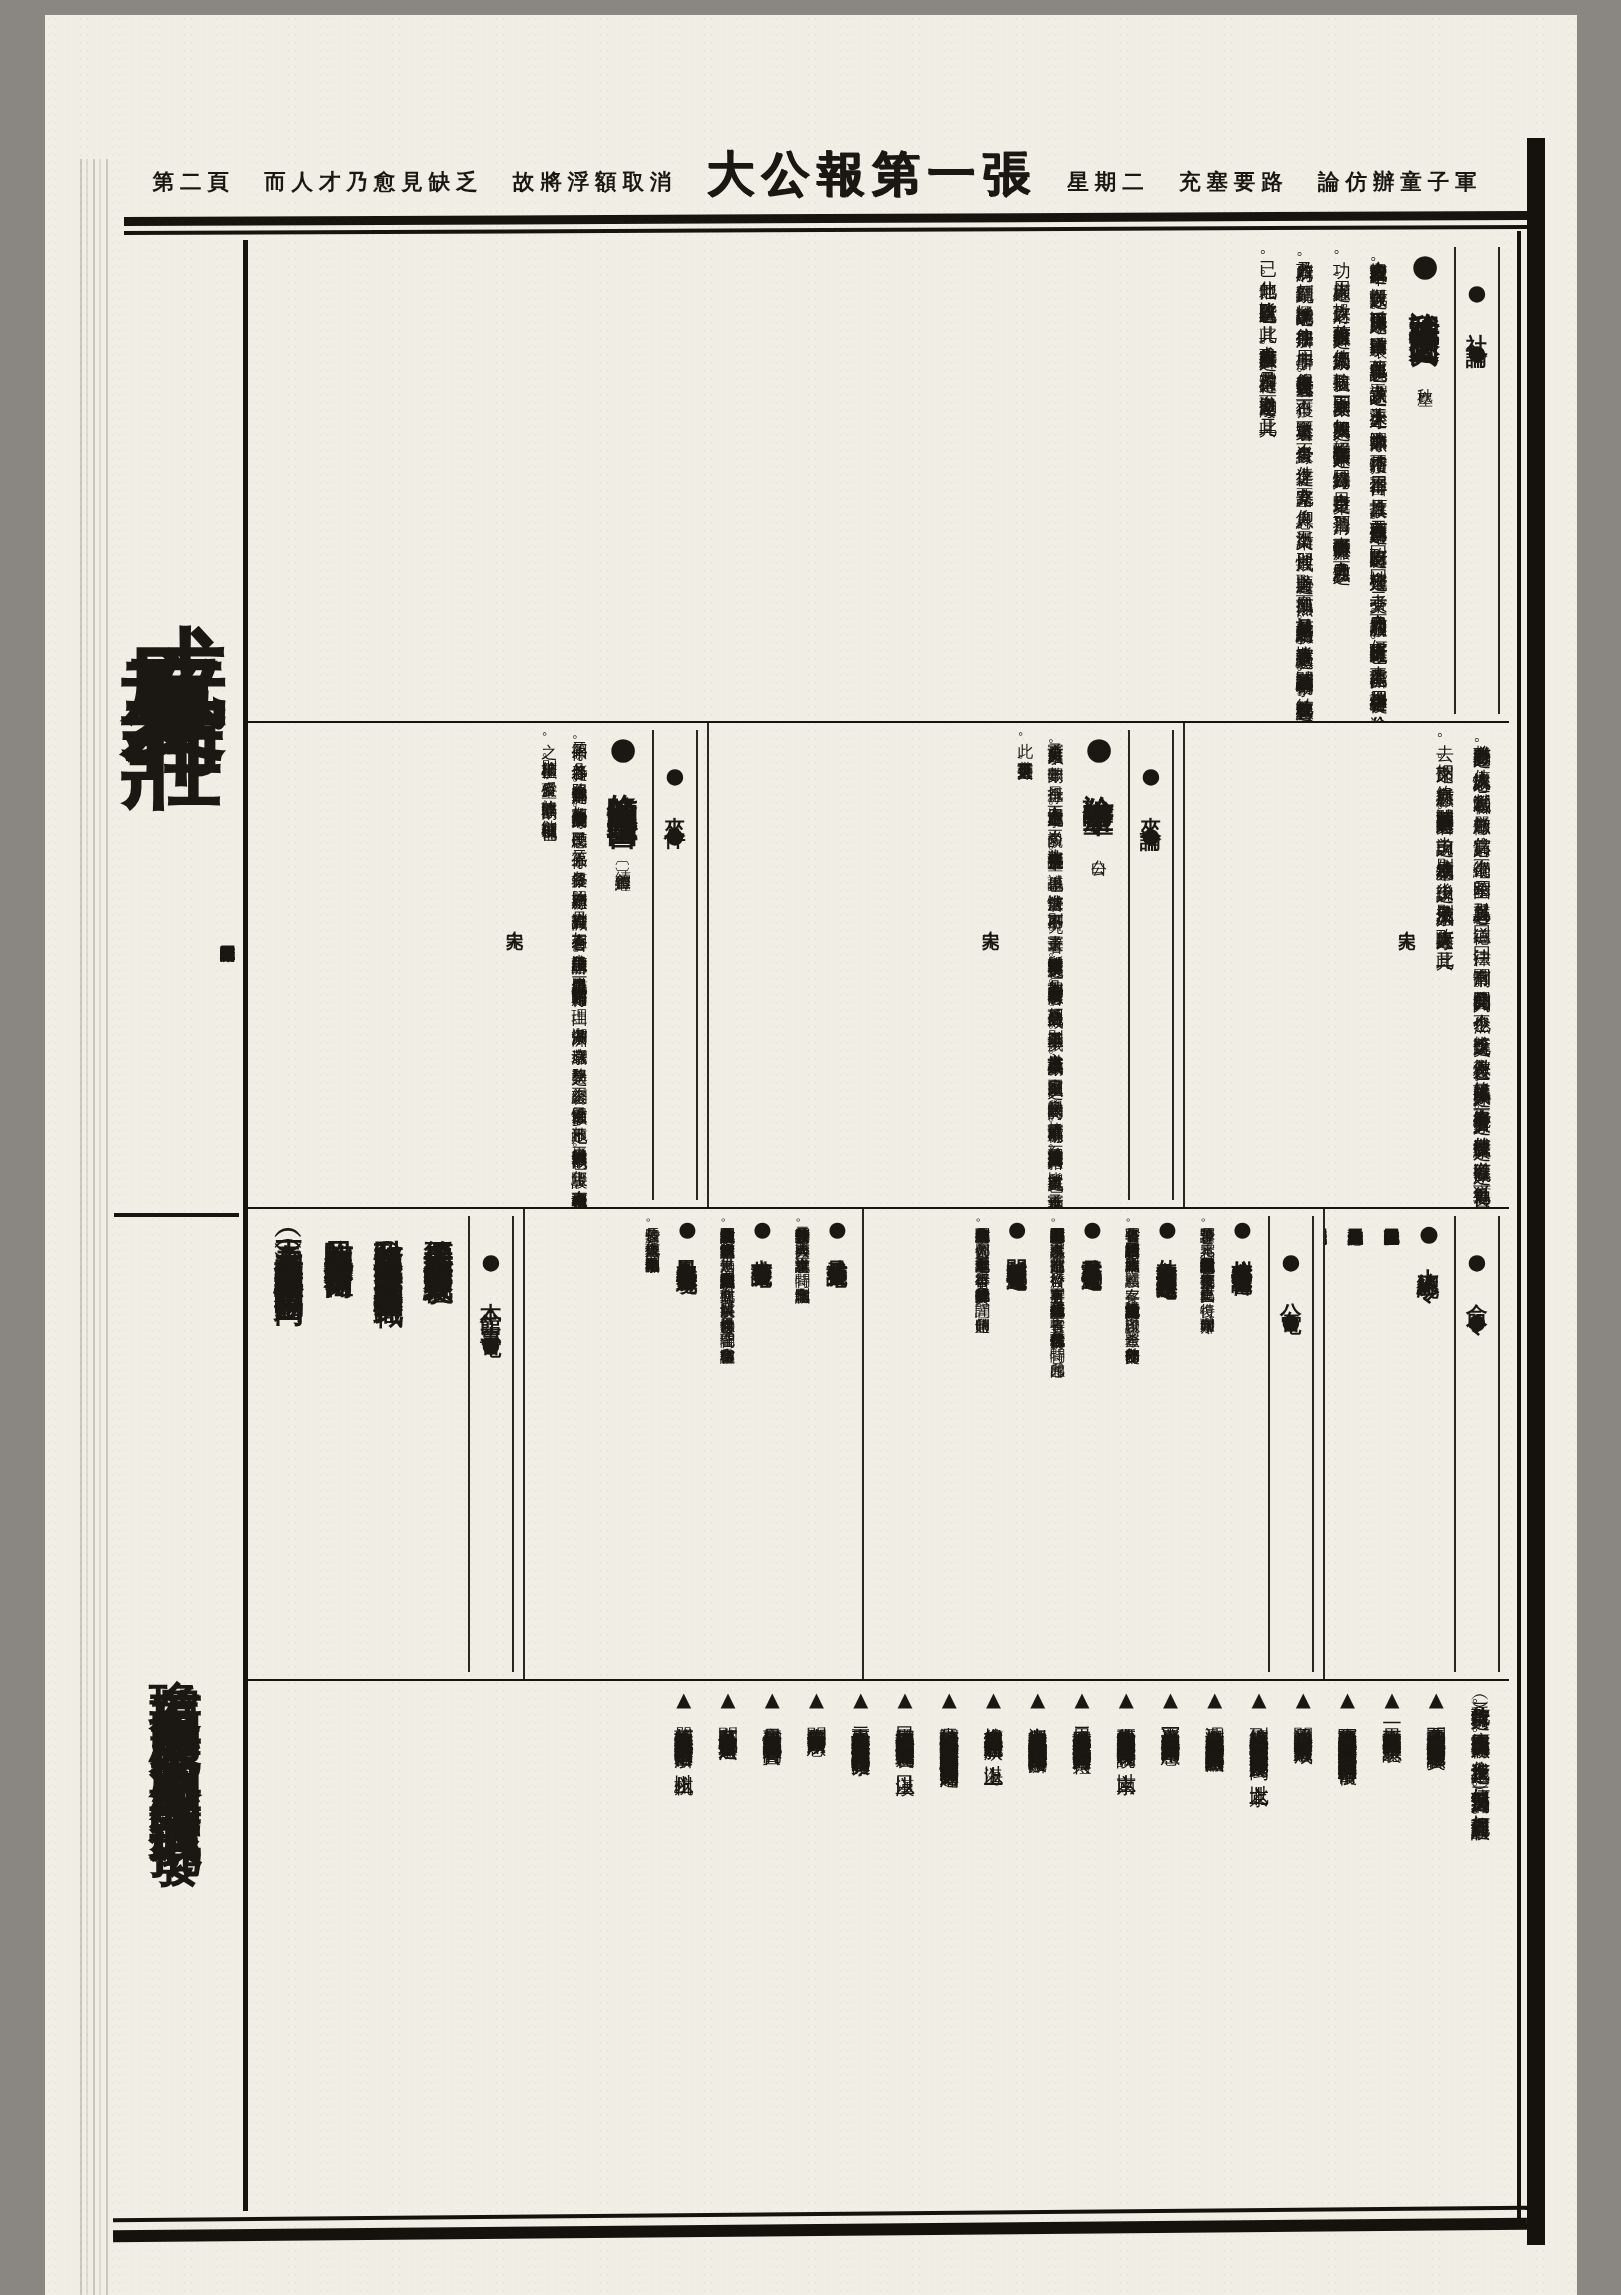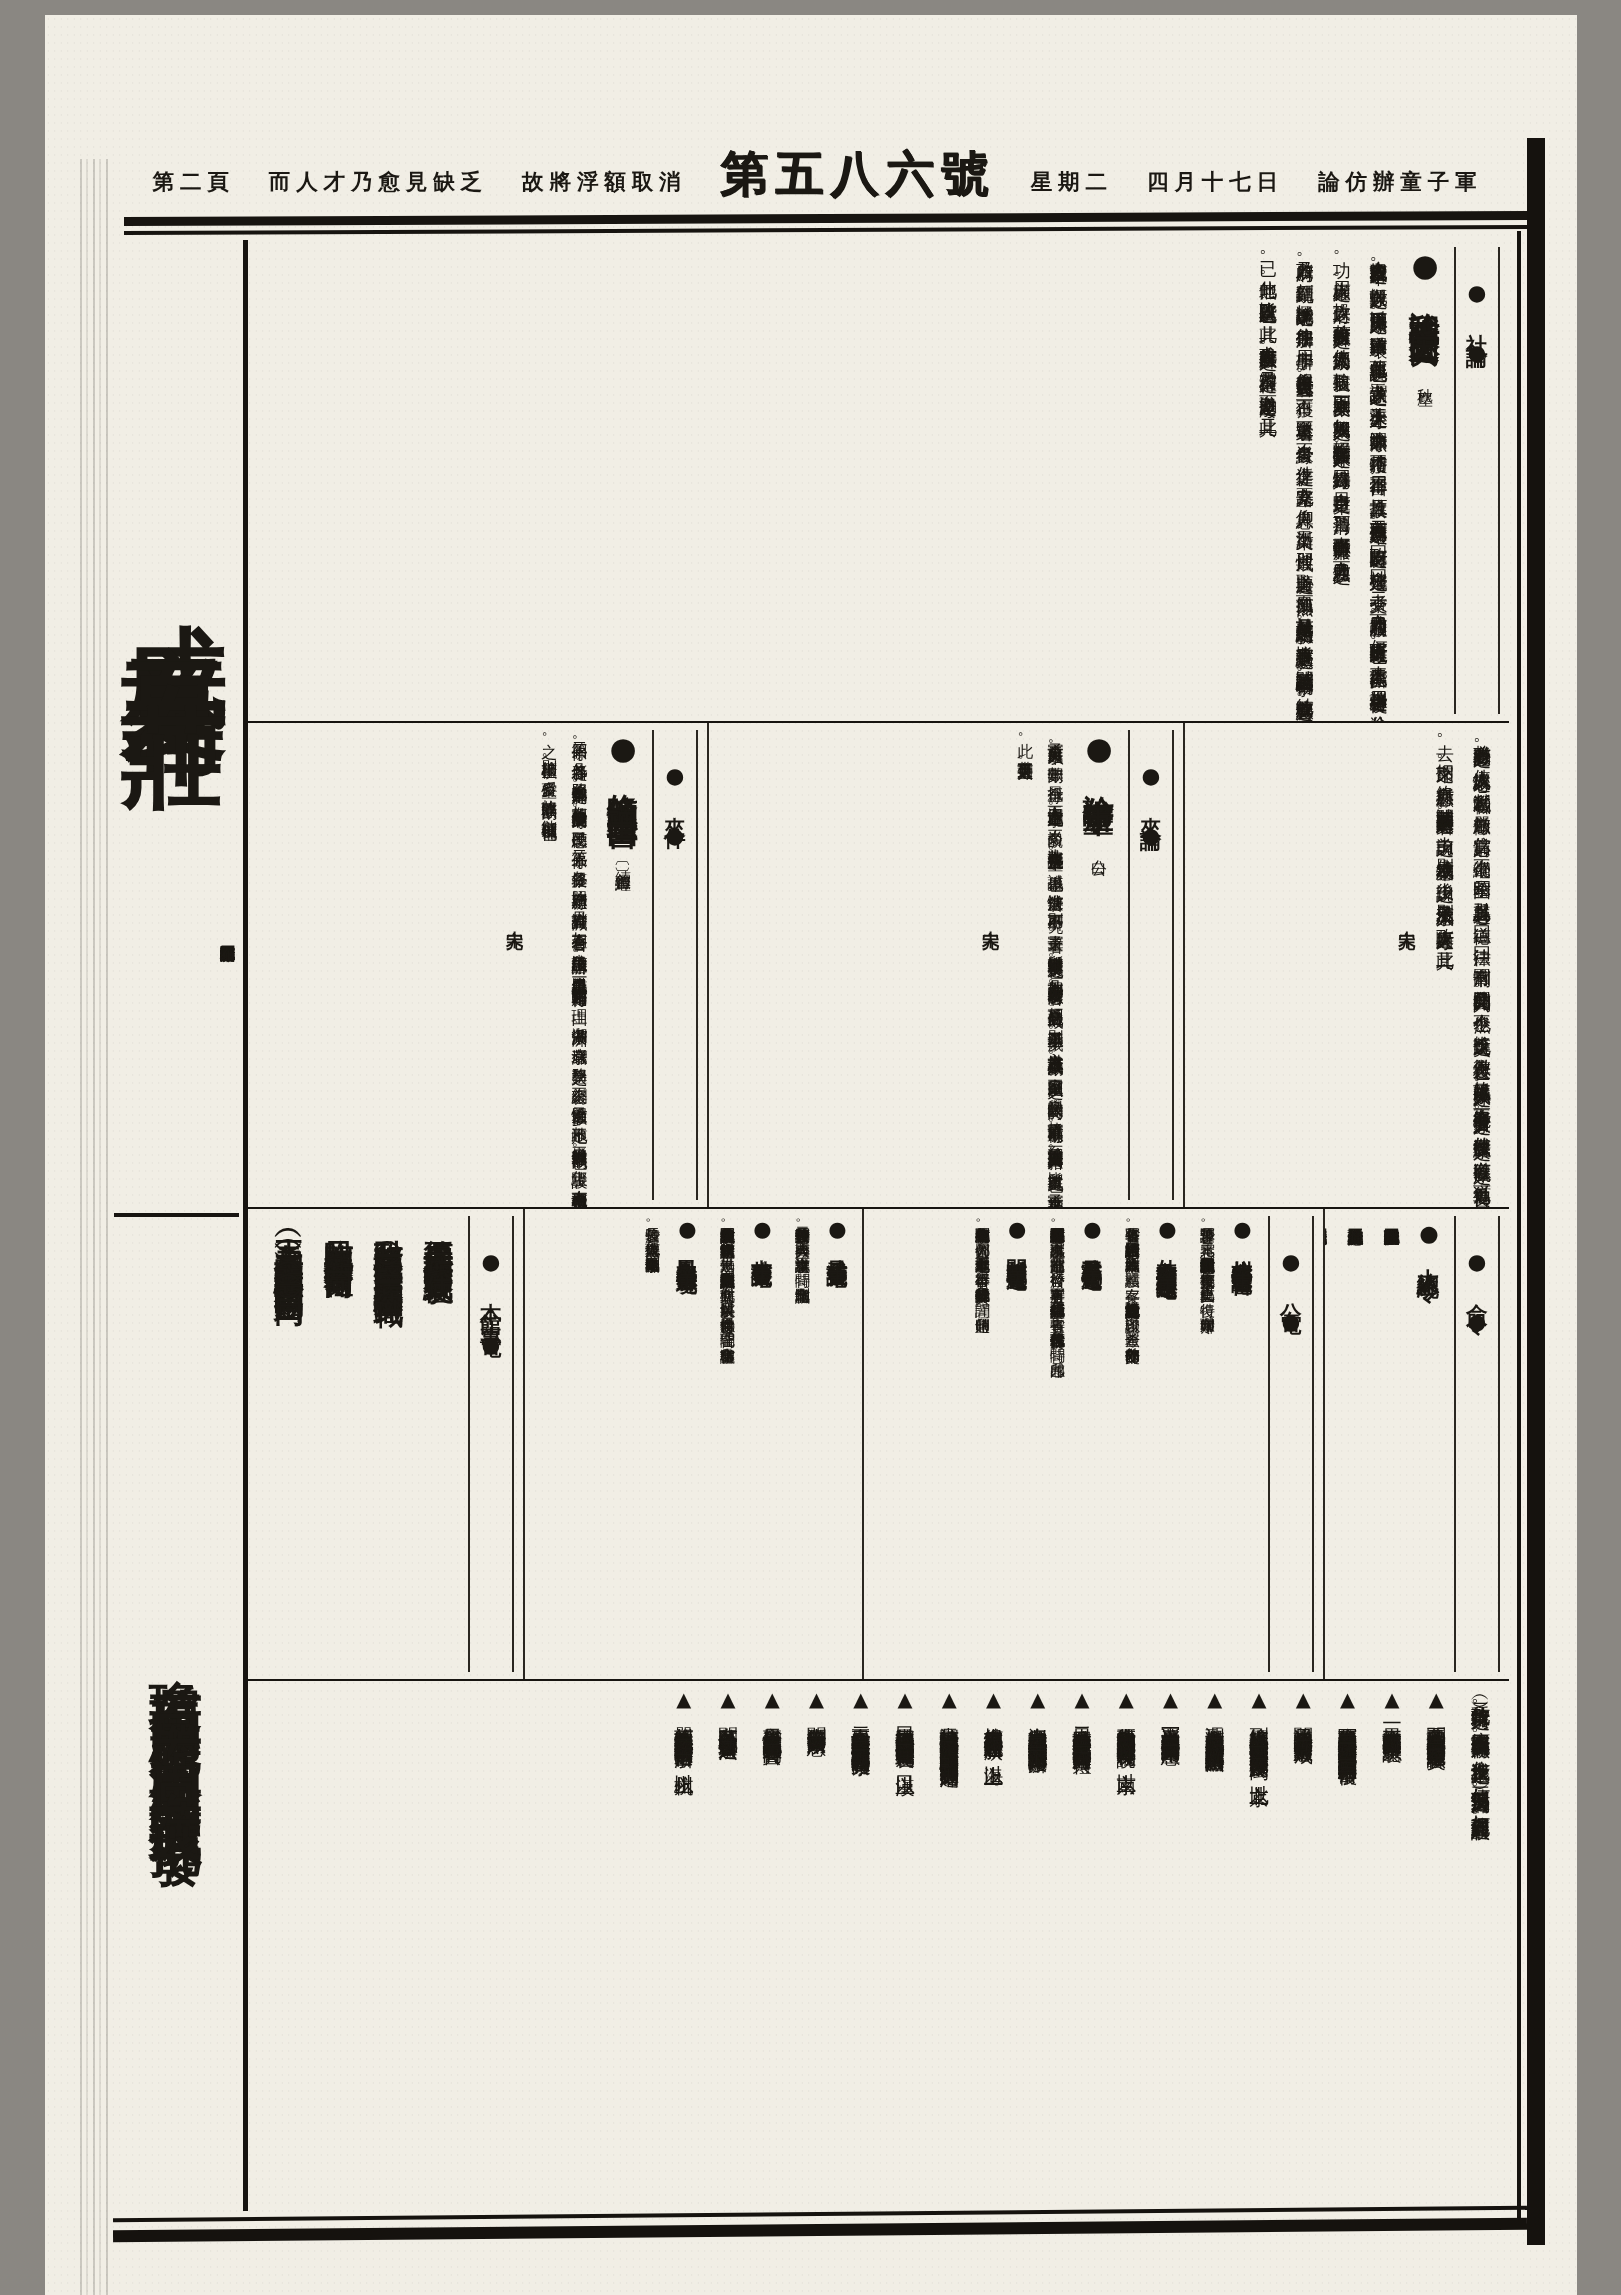--- a/index.html
+++ b/index.html
@@ -74,23 +74,23 @@
 <body>
 
 <div class="paper">
 
   <div class="edge-noise"></div>
 
   <header class="masthead-row">
     <span class="hitem">第二頁</span>
     <span class="hitem">而人才乃愈見缺乏</span>
     <span class="hitem">故將浮額取消</span>
-    <span class="hitem brand">第五八六號</span>
+    <span class="hitem brand">大公報第一張</span>
     <span class="hitem">星期二</span>
-    <span class="hitem">四月十七日</span>
+    <span class="hitem">充塞要路</span>
     <span class="hitem">論仿辦童子軍</span>
   </header>
   <div class="rule-a"></div>
   <div class="rule-b"></div>
 
   <div class="content">
 
     <aside class="rail">
       <div class="ad-big v">成章夏布莊</div>
       <div class="ad-body v">本莊開設長沙中坡子街坐南朝北石庫門面裏辦瀏陽本標夏布參染青藍各色揀選精良毫無欺僞遠近購買久已馳名現因提倡國貨推廣銷塲各界嘉顧特別公道此布</div>

